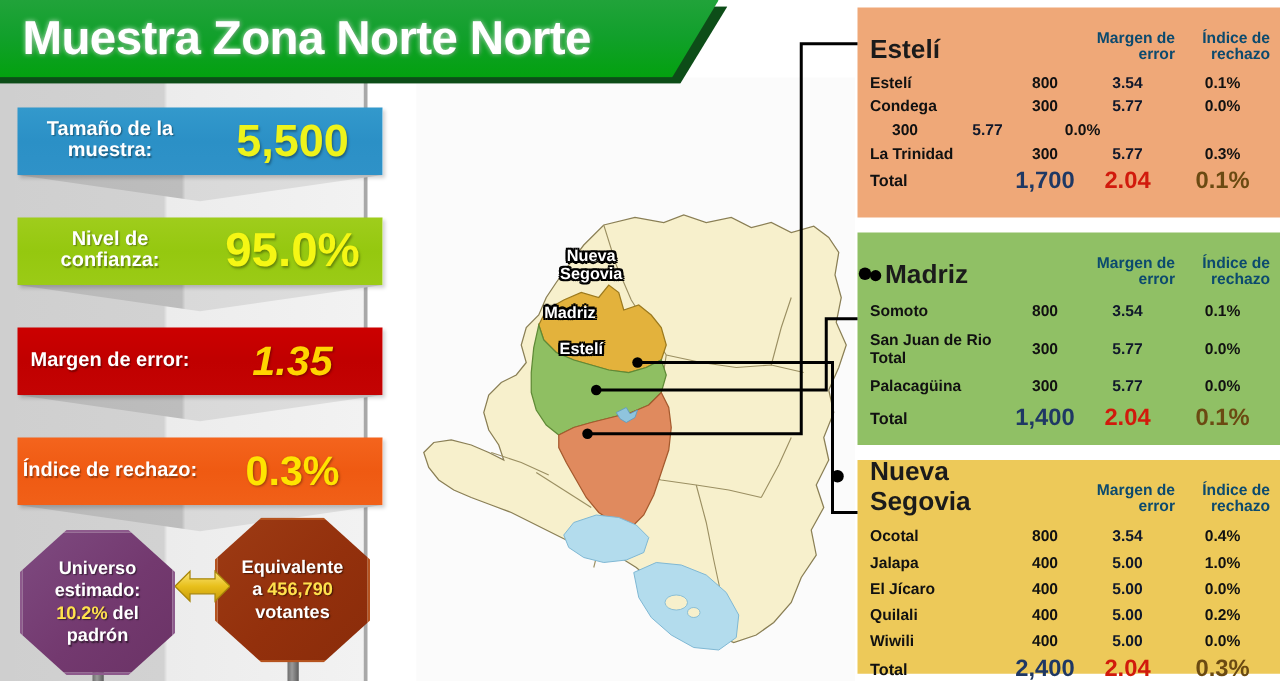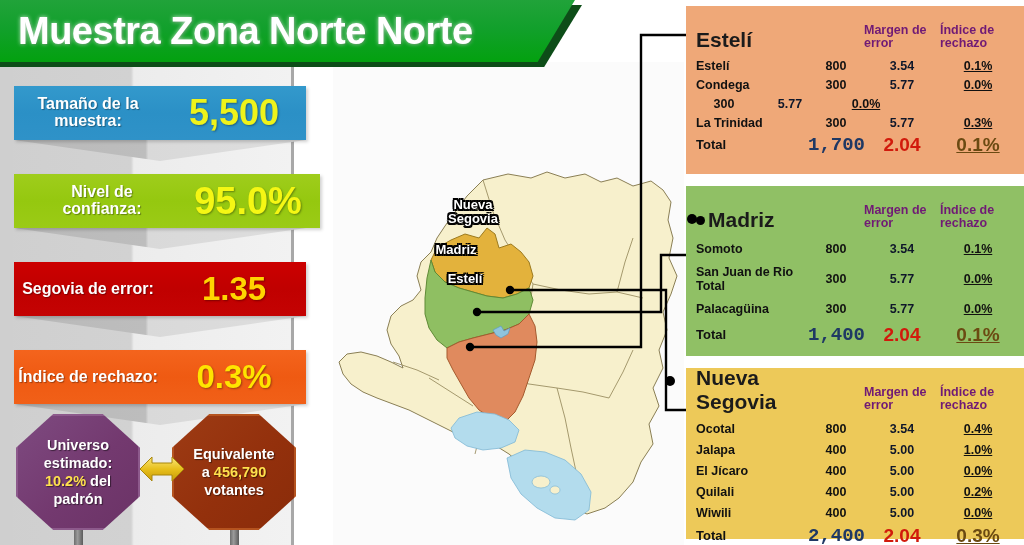--- a/index.html
+++ b/index.html
@@ -28,44 +28,44 @@
   .stat{position:absolute;left:14px;width:292px;height:54px;
     display:flex;align-items:center;box-shadow:2px 2px 3px rgba(0,0,0,.18);}
   .stat .lbl{width:148px;text-align:center;color:#ffffff;font-weight:bold;
     font-size:16px;line-height:1.05;padding:0 4px;box-sizing:border-box;
     text-shadow:1px 1px 1px rgba(0,0,0,.35);}
   .stat .val{flex:1;text-align:center;font-weight:bold;font-size:33px;
     text-shadow:1px 1px 2px rgba(0,0,0,.35);}
 
   .stat.s1{top:24px;background:linear-gradient(180deg,#3399cc 0%,#2b90c6 50%,#2f92c8 100%);}
   .stat.s1 .val{color:#eef31b;font-size:36px;}
-  .stat.s2{top:112px;background:linear-gradient(180deg,#9fcd1c 0%,#95c80f 50%,#9bcb16 100%);padding-left:14px;}
+  .stat.s2{top:112px;background:linear-gradient(180deg,#9fcd1c 0%,#95c80f 50%,#9bcb16 100%);}
   .stat.s2 .val{color:#f5f714;font-size:38px;}
   .stat.s3{top:200px;background:linear-gradient(180deg,#cc0000 0%,#c00000 50%,#c40303 100%);}
-  .stat.s3 .val{color:#ffd400;font-size:33px;}
+  .stat.s3 .val{color:#ffd400;font-size:33px;font-style:italic;}
   .stat.s4{top:288px;background:linear-gradient(180deg,#f4641d 0%,#ef5a12 50%,#f16018 100%);}
   .stat.s4 .val{color:#ffe400;font-size:33px;}
 
   .chev{position:absolute;left:14px;width:292px;height:34px;}
   .chev::before{content:"";position:absolute;left:0;top:0;width:100%;height:100%;
     background:linear-gradient(90deg,#b9b9b9 0%,#bdbdbd 45%,#d9d9d9 46%,#dedede 100%);
     clip-path:polygon(0 0, 100% 0, 50% 62%, 0 0);}
 
   
   .sign{position:absolute;width:124px;height:116px;}
   .oct{position:absolute;left:0;top:0;width:124px;height:116px;
     clip-path:polygon(30% 0,70% 0,100% 29%,100% 71%,70% 100%,30% 100%,0 71%,0 29%);
     display:flex;align-items:center;justify-content:center;
     box-shadow:2px 3px 4px rgba(0,0,0,.3);}
   .oct-inner{text-align:center;color:#ffffff;font-weight:bold;font-size:14.5px;
     line-height:1.25;padding:0 8px;text-shadow:1px 1px 1px rgba(0,0,0,.5);}
   .oct-inner .hi{color:#ffe14d;}
   .post{position:absolute;left:58px;top:108px;width:9px;height:34px;
     background:linear-gradient(90deg,#6d6d6d,#9a9a9a 40%,#5b5b5b);}
-  .sign.left{left:16px;top:414px;}
+  .sign.left{left:16px;top:424px;}
   .sign.left .oct{background:linear-gradient(135deg,#7e4a80 0%,#73396f 55%,#6b3366 100%);
     border:2px solid #8d5a8c;box-sizing:border-box;}
   .sign.right{left:172px;top:414px;}
   .sign.right .oct{background:linear-gradient(135deg,#9d3b14 0%,#93300c 55%,#8a2c0a 100%);
     border:2px solid #b5531f;box-sizing:border-box;}
   .sign.right .oct-inner{font-size:14.5px;}
 
   .arrow{position:absolute;left:140px;top:452px;width:44px;height:34px;z-index:4;}
 
   
@@ -91,32 +91,32 @@
   .tbl.t2{top:186px;height:170px;background:#90c065;}
   .tbl.t3{top:368px;height:171px;background:#edc959;}
 
   .tbl-head{display:flex;align-items:flex-end;height:44px;}
   .th-name{flex:1;display:flex;align-items:center;color:#1b1b1b;
     font-size:21px;font-weight:bold;padding-bottom:4px;}
   .th-name .bullet{width:9px;height:9px;border-radius:50%;background:#000;
     margin-right:3px;display:none;}
   .tbl.t2 .th-name .bullet{display:inline-block;}
   .th-n{width:56px;}
-  .th-me,.th-ir{width:76px;text-align:left;color:#701a75;font-size:12.5px;
+  .th-me,.th-ir{width:76px;text-align:right;color:#0c4a6e;font-size:12.5px;
     font-weight:bold;line-height:1.1;padding-bottom:5px;}
 
   .row{display:flex;align-items:center;min-height:19px;}
   .c-name{flex:1;color:#111;font-size:12.5px;font-weight:bold;line-height:1.12;}
   .c-n{width:56px;text-align:center;color:#111;font-size:12.5px;font-weight:bold;}
   .c-me{width:76px;text-align:center;color:#0f172a;font-size:12.5px;font-weight:bold;}
-  .c-ir{width:76px;text-align:center;color:#111;font-size:12.5px;font-weight:bold;text-decoration:underline;}
+  .c-ir{width:76px;text-align:center;color:#111;font-size:12.5px;font-weight:bold;}
 
   .row.total{min-height:24px;margin-top:1px;}
   .row.total .c-name{font-size:13px;}
-  .row.total .c-n{font-size:19px;color:#1f3864;font-family:Liberation Mono, monospace;}
+  .row.total .c-n{font-size:19px;color:#1f3864;}
   .row.total .c-me{font-size:19px;color:#d11a0c;}
   .row.total .c-ir{font-size:19px;color:#6b4a12;}
   .tbl.t3 .row.total .c-ir{color:#6b4a12;}
 </style>
 </head>
 <body>
 
 <div class="stage">
 
   <div class="title-shadow"></div>
@@ -133,21 +133,21 @@
 
     <div class="stat s1">
       <div class="lbl">Tamaño de la muestra:</div>
       <div class="val">5,500</div>
     </div>
     <div class="stat s2">
       <div class="lbl">Nivel de confianza:</div>
       <div class="val">95.0%</div>
     </div>
     <div class="stat s3">
-      <div class="lbl">Segovia de error:</div>
+      <div class="lbl">Margen de error:</div>
       <div class="val">1.35</div>
     </div>
     <div class="stat s4">
       <div class="lbl">Índice de rechazo:</div>
       <div class="val">0.3%</div>
     </div>
   </div>
 
   <div class="sign left">
     <div class="post"></div>

